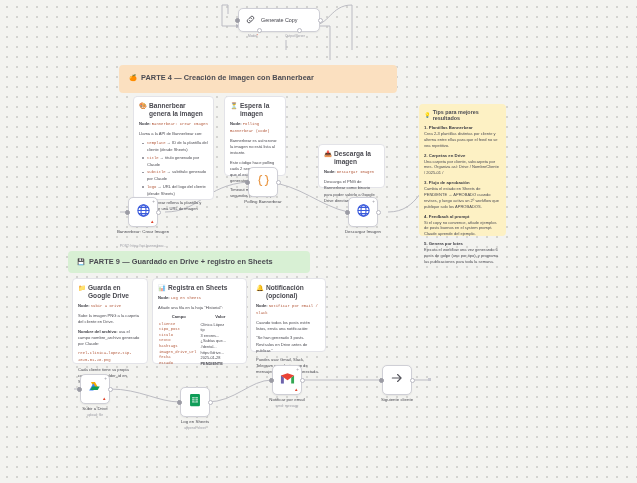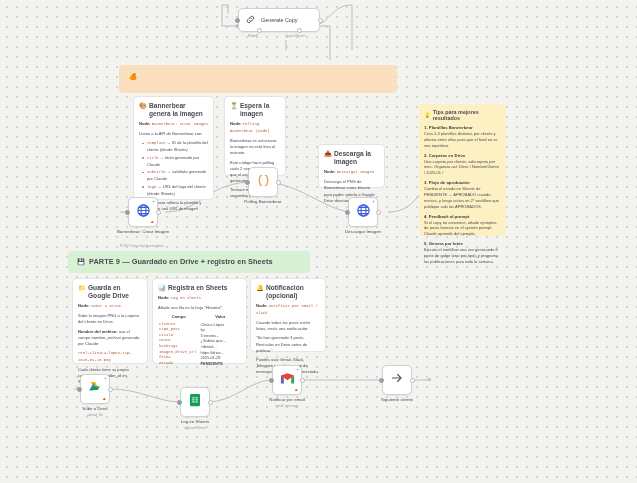--- a/index.html
+++ b/index.html
@@ -141,20 +141,21 @@
       <span class="subport" style="left:18px;"></span>
       <span class="subport" style="left:58px;"></span>
     </div>
     <span class="subport-label" style="left:10px;top:26px;"><span>Model</span><span class="req">*</span></span>
     <span class="subport-label" style="left:47px;top:26px;">Output Parser</span>
   </div>
 
   <div class="sticky" style="left:119px;top:65px;width:278px;height:28px;background:#fbe0c0;padding:8px 10px;">
     <div class="banner">
       <span class="sticky-emoji">🍊</span>
+      <span>PARTE 4 — Creación de imagen con Bannerbear</span>
     </div>
   </div>
 
   <div class="sticky" style="left:133px;top:96px;width:81px;height:104px;background:#fff;border:1px solid #e3e3e8;padding:5px 5px;">
     <div class="sticky-head">
       <span class="sticky-emoji">🎨</span>
       <span>Bannerbear genera la imagen</span>
     </div>
     <div class="sticky-body">
       <p><b>Node:</b> <span class="code">Bannerbear: Crear Imagen</span></p>

